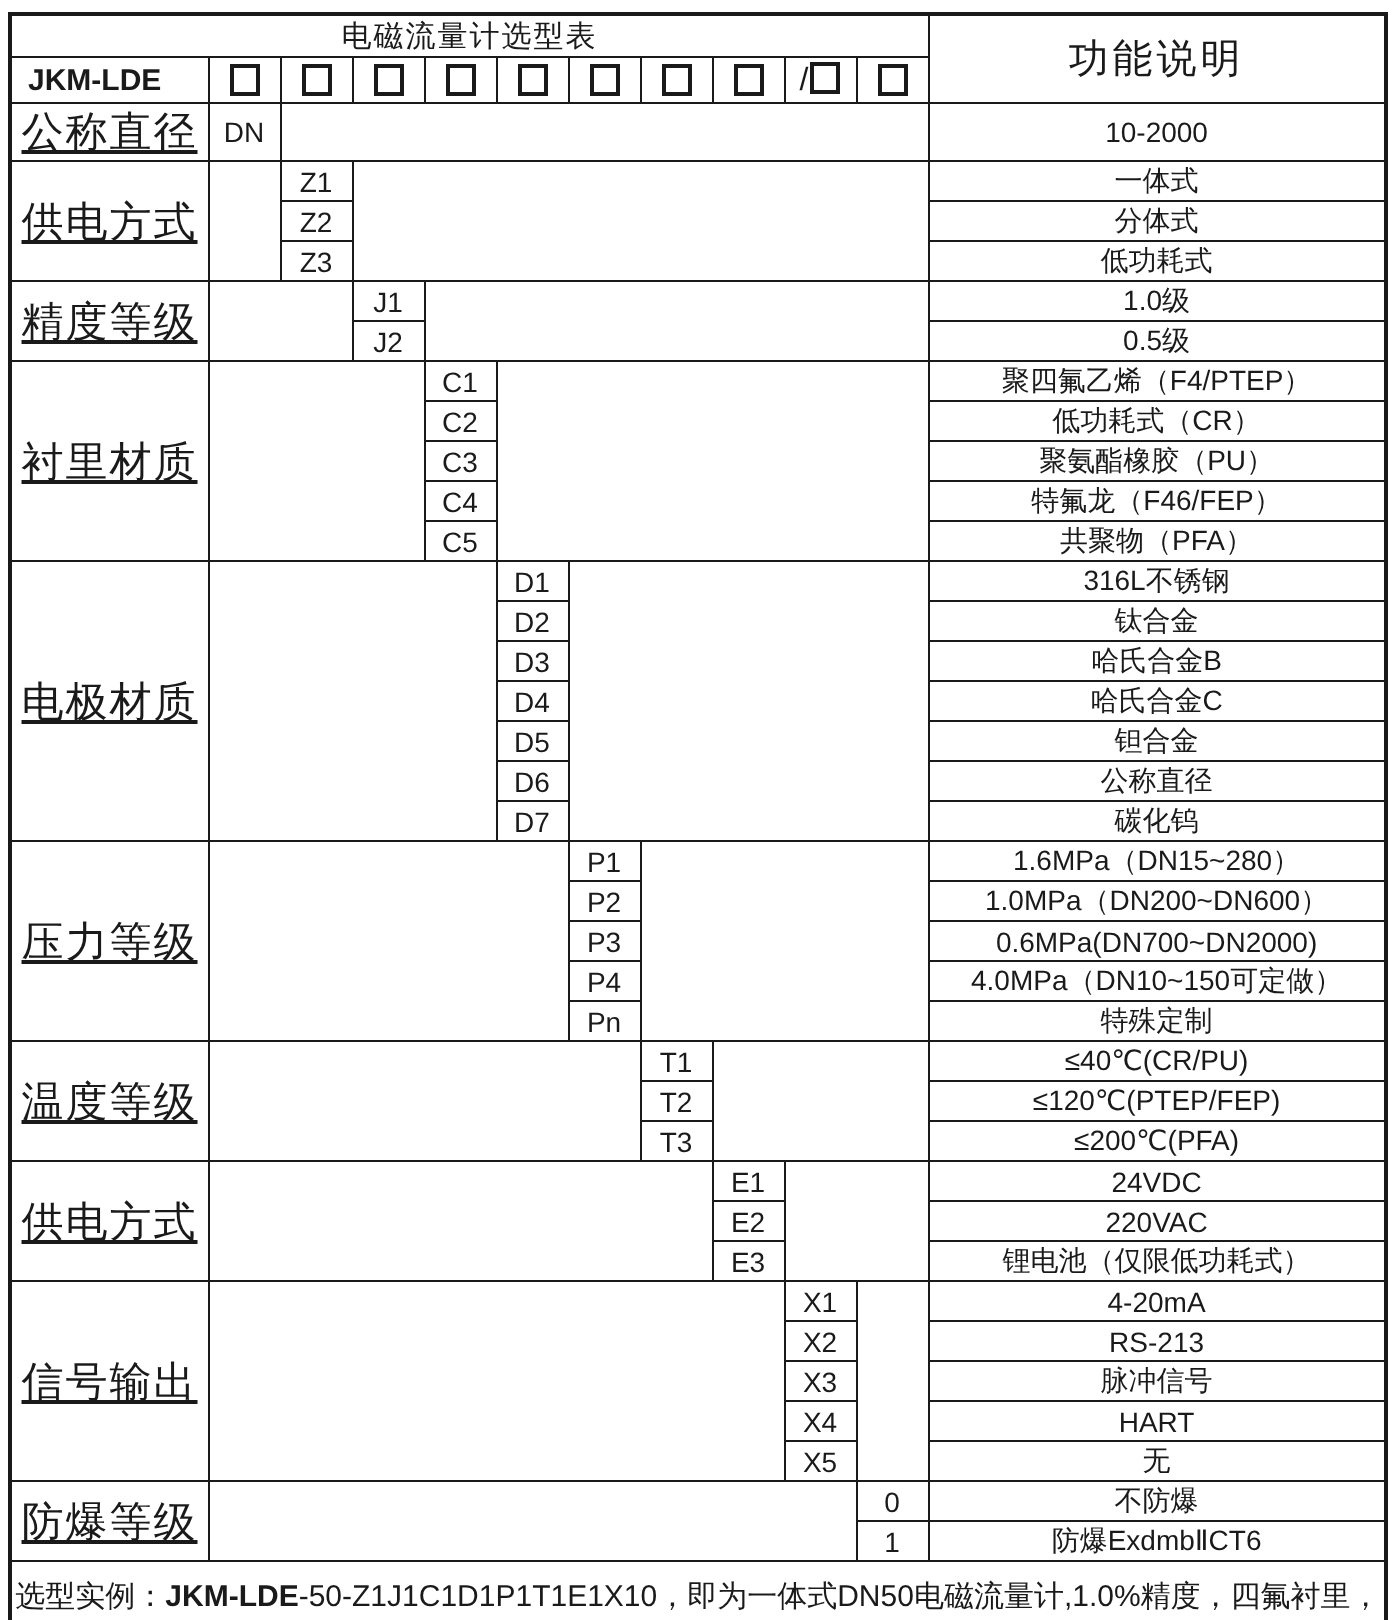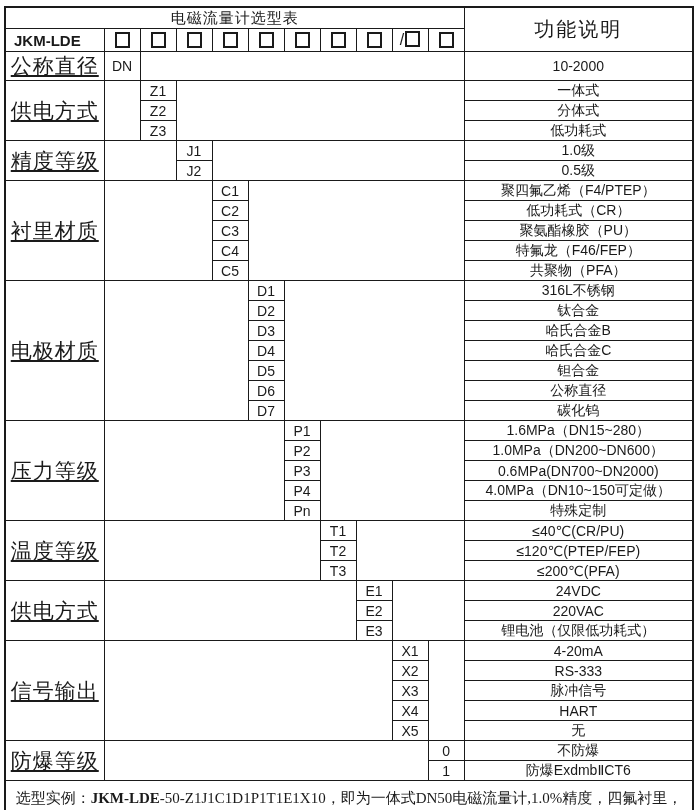--- a/index.html
+++ b/index.html
@@ -45,21 +45,21 @@
   .cat{font-size:21px;letter-spacing:1px;text-decoration:underline;}
   .code{font-size:14px;}
   .desc{font-size:14px;text-align:center;}
   .example-cell{
     height:52px;
     font-size:15px;
     white-space:normal;
     line-height:21px;
     padding:2px 1px;
   }
-  .ex-line{text-align:center;font-family:Liberation Serif, serif;}
+  .ex-line{text-align:center;}
   .bold{font-weight:bold;}
 </style>
 </head>
 <body>
 
 <div class="wrap">
   <table>
     <colgroup>
       <col style="width:99px">
       <col style="width:36px">
@@ -235,21 +235,21 @@
         </tr>
         <tr>
           <td class="cat" rowspan="5">信号输出</td>
           <td colspan="8" rowspan="5"></td>
           <td class="code">X1</td>
           <td colspan="1" rowspan="5"></td>
           <td class="desc">4-20mA</td>
         </tr>
         <tr>
           <td class="code">X2</td>
-          <td class="desc">RS-333</td>
+          <td class="desc">RS-213</td>
         </tr>
         <tr>
           <td class="code">X3</td>
           <td class="desc">脉冲信号</td>
         </tr>
         <tr>
           <td class="code">X4</td>
           <td class="desc">HART</td>
         </tr>
         <tr>

